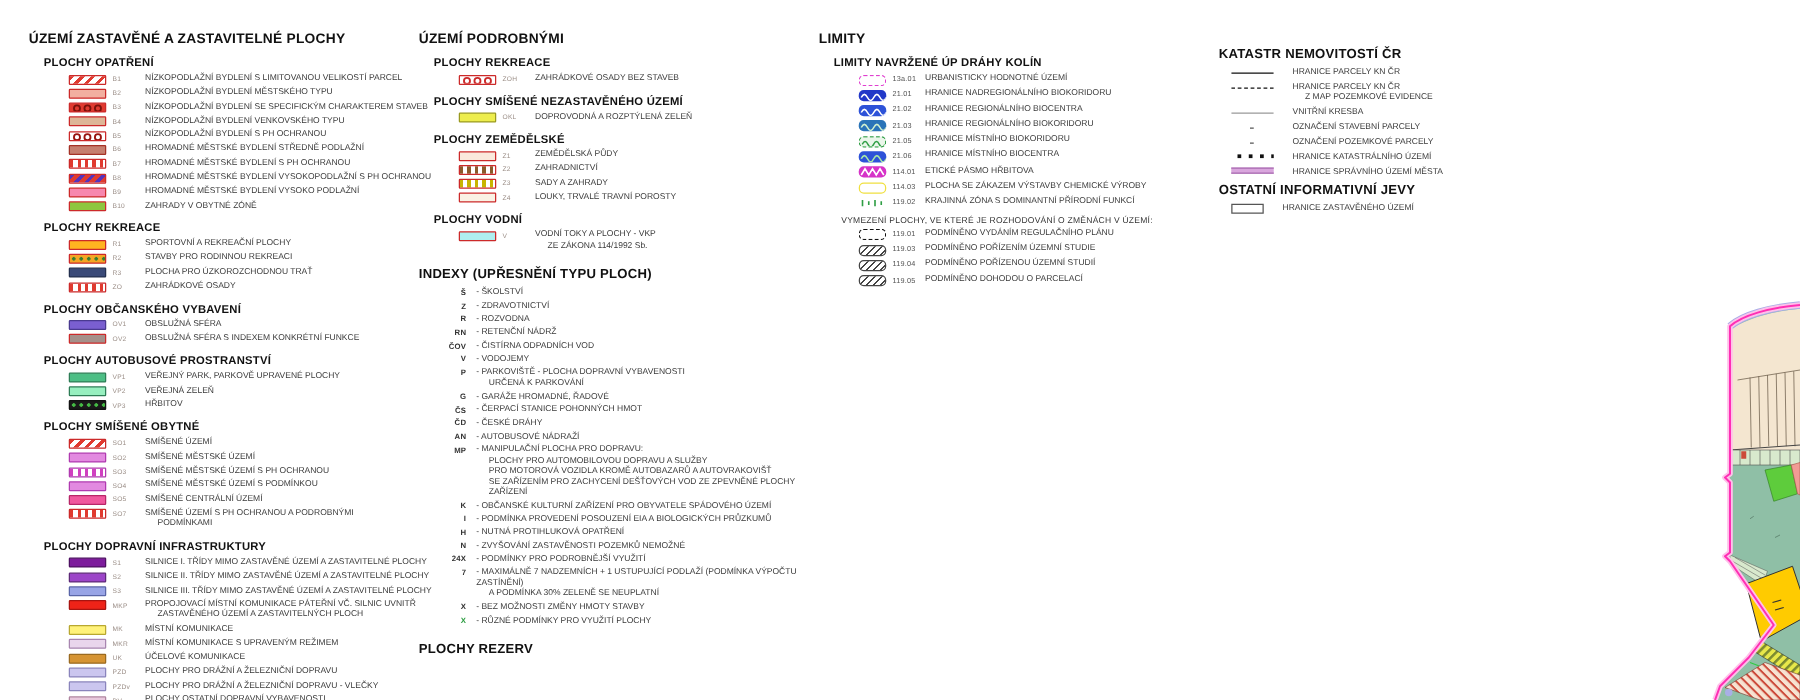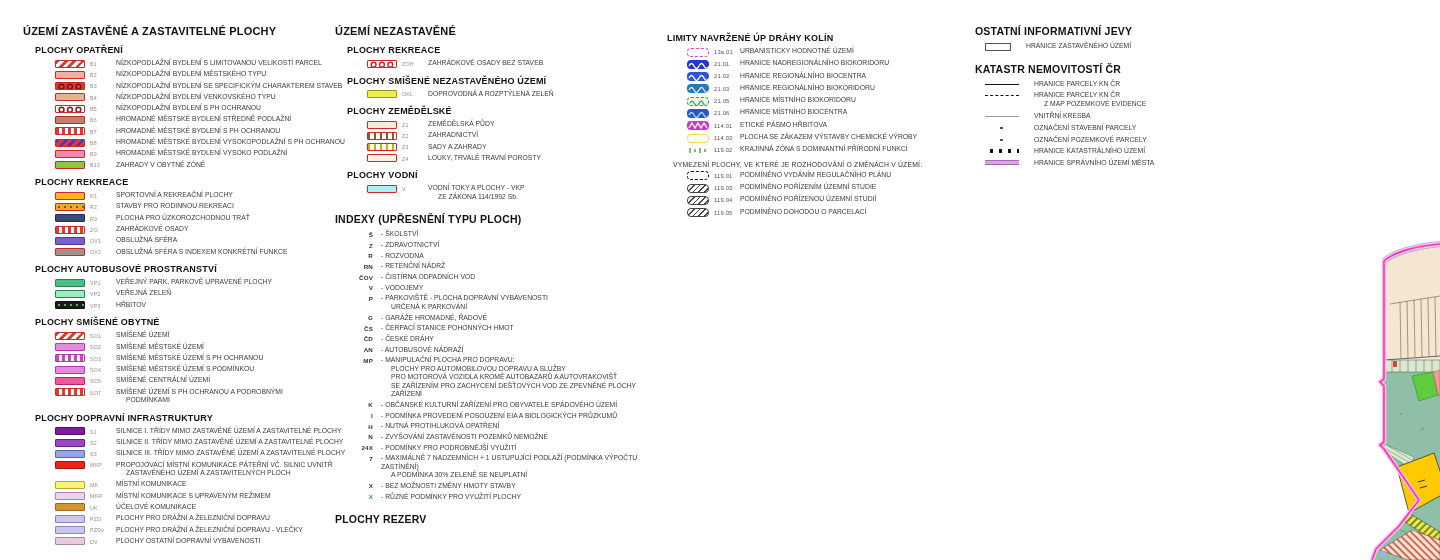--- a/index.html
+++ b/index.html
@@ -227,20 +227,21 @@
         </div>
         <div class="item">
           <span class="sw" style="border-color: rgb(204, 42, 42); background: repeating-linear-gradient(90deg, rgb(224, 58, 47) 0px, rgb(224, 58, 47) 2.5px, rgb(255, 255, 255) 2.5px, rgb(255, 255, 255) 6px);"></span>
           <span class="code">ZO</span>
           <span class="lbl">
             <span class="ln">ZAHRÁDKOVÉ OSADY</span>
           </span>
         </div>
       </div>
       <div class="sec">
+        <div class="sech">PLOCHY OBČANSKÉHO VYBAVENÍ</div>
         <div class="item">
           <span class="sw" style="background: rgb(122, 95, 208); border-color: rgb(74, 58, 144);"></span>
           <span class="code">OV1</span>
           <span class="lbl">
             <span class="ln">OBSLUŽNÁ SFÉRA</span>
           </span>
         </div>
         <div class="item">
           <span class="sw" style="background: rgb(165, 144, 138); border-color: rgb(204, 42, 42);"></span>
           <span class="code">OV2</span>
@@ -388,21 +389,21 @@
         <div class="item">
           <span class="sw" style="background: rgb(233, 201, 221); border-color: rgb(176, 133, 160);"></span>
           <span class="code">DV</span>
           <span class="lbl">
             <span class="ln">PLOCHY OSTATNÍ DOPRAVNÍ VYBAVENOSTI</span>
           </span>
         </div>
       </div>
     </div>
     <div class="col col1">
-      <div class="ctitle">ÚZEMÍ NEZASTAVĚNÉ</div>
+      <div class="ctitle">ÚZEMÍ PODROBNÝMI</div>
       <div class="sec">
         <div class="sech">PLOCHY REKREACE</div>
         <div class="item">
           <span class="sw" style="border-color: rgb(204, 42, 42); background-color: rgb(255, 255, 255);">
             <svg viewBox="0 0 30 8">
               <circle cx="6" cy="4" r="2.6" fill="none" stroke="#CC2A2A" stroke-width="1.6"></circle>
               <circle cx="15" cy="4" r="2.6" fill="none" stroke="#CC2A2A" stroke-width="1.6"></circle>
               <circle cx="24" cy="4" r="2.6" fill="none" stroke="#CC2A2A" stroke-width="1.6"></circle>
             </svg>
           </span>
@@ -590,20 +591,21 @@
           <span class="lbl">
             <span class="ln">- RŮZNÉ PODMÍNKY PRO VYUŽITÍ PLOCHY</span>
           </span>
         </div>
       </div>
       <div class="sec">
         <div class="sech h1 gap">PLOCHY REZERV</div>
       </div>
     </div>
     <div class="col col2">
+      <div class="ctitle">LIMITY</div>
       <div class="sec limity">
         <div class="sech">LIMITY NAVRŽENÉ ÚP DRÁHY KOLÍN</div>
         <div class="item">
           <span class="sw" style="background: rgb(255, 255, 255); border: 1.3px dashed rgb(224, 64, 208);"></span>
           <span class="code">13a.01</span>
           <span class="lbl">
             <span class="ln">URBANISTICKY HODNOTNÉ ÚZEMÍ</span>
           </span>
         </div>
         <div class="item">
@@ -718,29 +720,20 @@
           <span class="sw" style="border: 1px solid rgb(68, 68, 68); background: repeating-linear-gradient(135deg, rgb(68, 68, 68) 0px, rgb(68, 68, 68) 1px, rgb(255, 255, 255) 1px, rgb(255, 255, 255) 4px);"></span>
           <span class="code">119.05</span>
           <span class="lbl">
             <span class="ln">PODMÍNĚNO DOHODOU O PARCELACÍ</span>
           </span>
         </div>
       </div>
     </div>
     <div class="col col3">
       <div class="sec lines">
-        <div class="sech h1">OSTATNÍ INFORMATIVNÍ JEVY</div>
-        <div class="item">
-          <span class="sw" style="width: 26px; height: 8px; border: 1.2px solid rgb(85, 85, 85); background: rgb(255, 255, 255);"></span>
-          <span class="lbl">
-            <span class="ln">HRANICE ZASTAVĚNÉHO ÚZEMÍ</span>
-          </span>
-        </div>
-      </div>
-      <div class="sec lines">
         <div class="sech h1 gap">KATASTR NEMOVITOSTÍ ČR</div>
         <div class="item">
           <span class="sw">
             <span style="width: 100%; border-top: 1.4px solid rgb(17, 17, 17);"></span>
           </span>
           <span class="lbl">
             <span class="ln">HRANICE PARCELY KN ČR</span>
           </span>
         </div>
         <div class="item">
@@ -779,17 +772,26 @@
         <div class="item">
           <span class="sw" style="background-image: radial-gradient(circle, rgb(17, 17, 17) 1.8px, transparent 1.9px); background-size: 9px 6px; background-position: 2px center; background-repeat: repeat-x; height: 6px;"></span>
           <span class="lbl">
             <span class="ln">HRANICE KATASTRÁLNÍHO ÚZEMÍ</span>
           </span>
         </div>
         <div class="item">
           <span class="sw" style="height: 5px; background: rgb(217, 166, 221); border-top: 1px solid rgb(168, 106, 176); border-bottom: 1px solid rgb(168, 106, 176);"></span>
           <span class="lbl">
             <span class="ln">HRANICE SPRÁVNÍHO ÚZEMÍ MĚSTA</span>
+          </span>
+        </div>
+      </div>
+      <div class="sec lines">
+        <div class="sech h1">OSTATNÍ INFORMATIVNÍ JEVY</div>
+        <div class="item">
+          <span class="sw" style="width: 26px; height: 8px; border: 1.2px solid rgb(85, 85, 85); background: rgb(255, 255, 255);"></span>
+          <span class="lbl">
+            <span class="ln">HRANICE ZASTAVĚNÉHO ÚZEMÍ</span>
           </span>
         </div>
       </div>
     </div>
   </div>
 
 </body></html>

